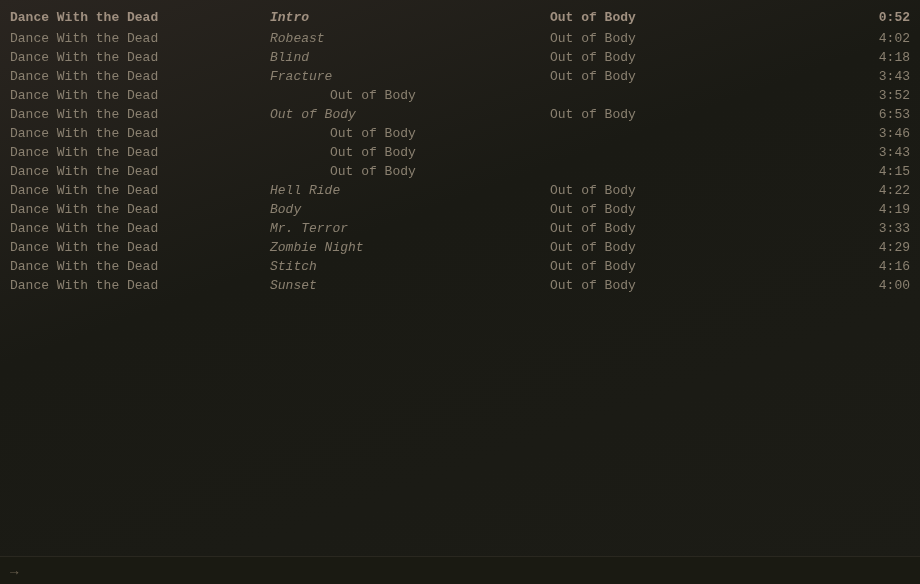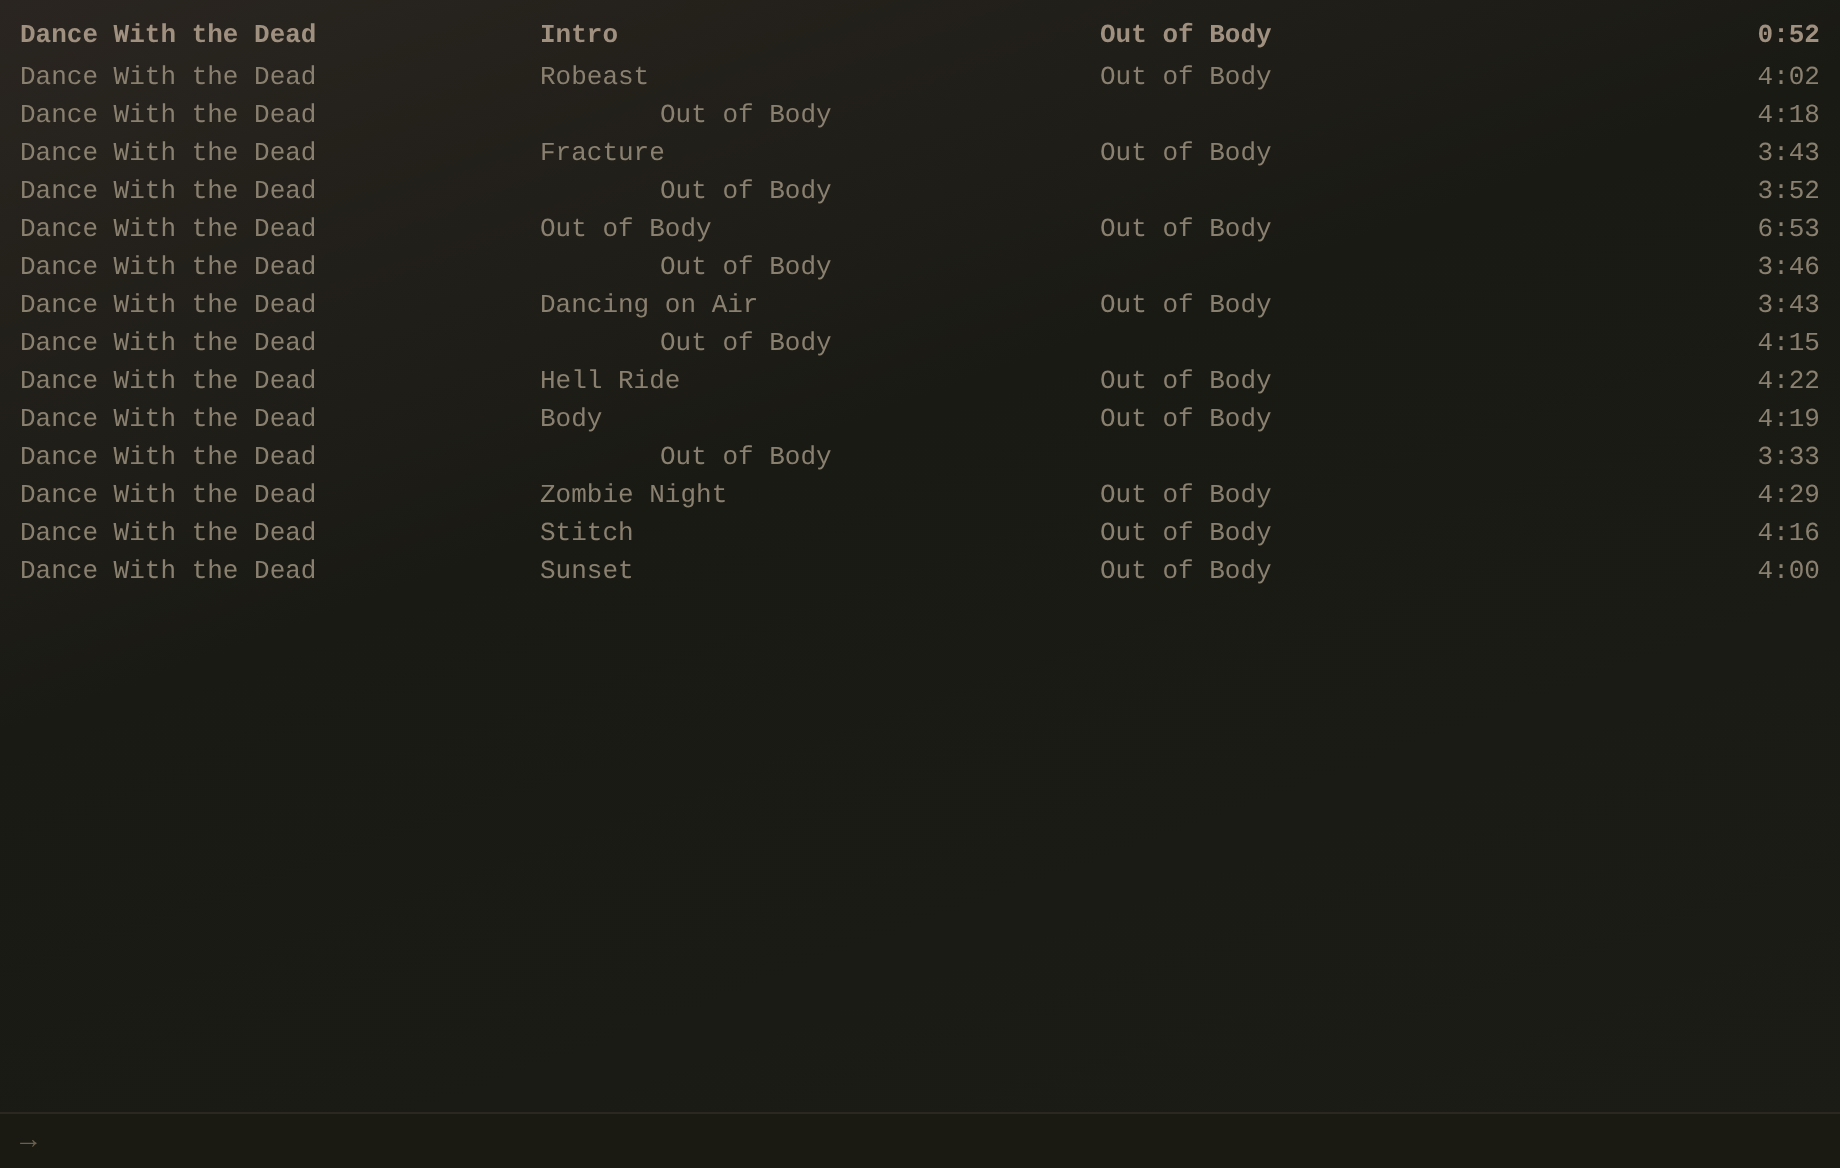--- a/index.html
+++ b/index.html
@@ -38,20 +38,21 @@
 
     .col-artist {
       width: 190px;
       flex-shrink: 0;
     }
 
     .col-title {
       width: 220px;
       flex-shrink: 0;
       padding-left: 70px;
+      font-style: italic;
     }
 
     .col-album {
       flex: 1;
       padding-left: 130px;
     }
 
     .col-duration {
       width: 60px;
       text-align: right;
@@ -90,20 +91,21 @@
 
   <div id="tracks-container">
       <div class="track-row">
       <span class="col-artist">Dance With the Dead</span>
       <span class="col-title">Robeast</span>
       <span class="col-album">Out of Body</span>
       <span class="col-duration">4:02</span>
     </div>
       <div class="track-row">
       <span class="col-artist">Dance With the Dead</span>
+      <span class="col-title">Blind</span>
       <span class="col-album">Out of Body</span>
       <span class="col-duration">4:18</span>
     </div>
       <div class="track-row">
       <span class="col-artist">Dance With the Dead</span>
       <span class="col-title">Fracture</span>
       <span class="col-album">Out of Body</span>
       <span class="col-duration">3:43</span>
     </div>
       <div class="track-row">
@@ -117,21 +119,20 @@
       <span class="col-album">Out of Body</span>
       <span class="col-duration">6:53</span>
     </div>
       <div class="track-row">
       <span class="col-artist">Dance With the Dead</span>
       <span class="col-album">Out of Body</span>
       <span class="col-duration">3:46</span>
     </div>
       <div class="track-row">
       <span class="col-artist">Dance With the Dead</span>
-      <span class="col-title">Dancing on Air</span>
       <span class="col-album">Out of Body</span>
       <span class="col-duration">3:43</span>
     </div>
       <div class="track-row">
       <span class="col-artist">Dance With the Dead</span>
       <span class="col-album">Out of Body</span>
       <span class="col-duration">4:15</span>
     </div>
       <div class="track-row">
       <span class="col-artist">Dance With the Dead</span>
@@ -140,20 +141,21 @@
       <span class="col-duration">4:22</span>
     </div>
       <div class="track-row">
       <span class="col-artist">Dance With the Dead</span>
       <span class="col-title">Body</span>
       <span class="col-album">Out of Body</span>
       <span class="col-duration">4:19</span>
     </div>
       <div class="track-row">
       <span class="col-artist">Dance With the Dead</span>
+      <span class="col-title">Mr. Terror</span>
       <span class="col-album">Out of Body</span>
       <span class="col-duration">3:33</span>
     </div>
       <div class="track-row">
       <span class="col-artist">Dance With the Dead</span>
       <span class="col-title">Zombie Night</span>
       <span class="col-album">Out of Body</span>
       <span class="col-duration">4:29</span>
     </div>
       <div class="track-row">

